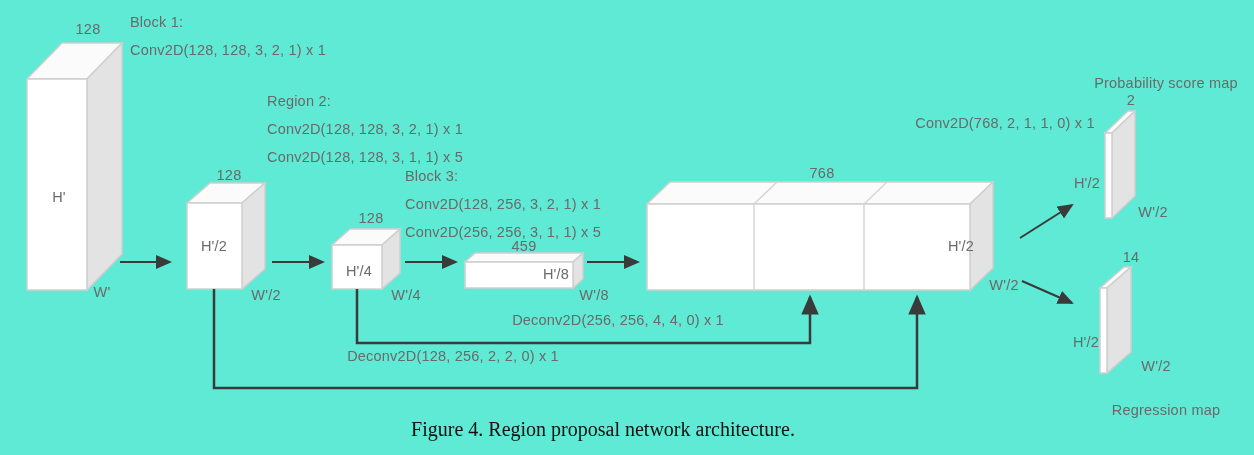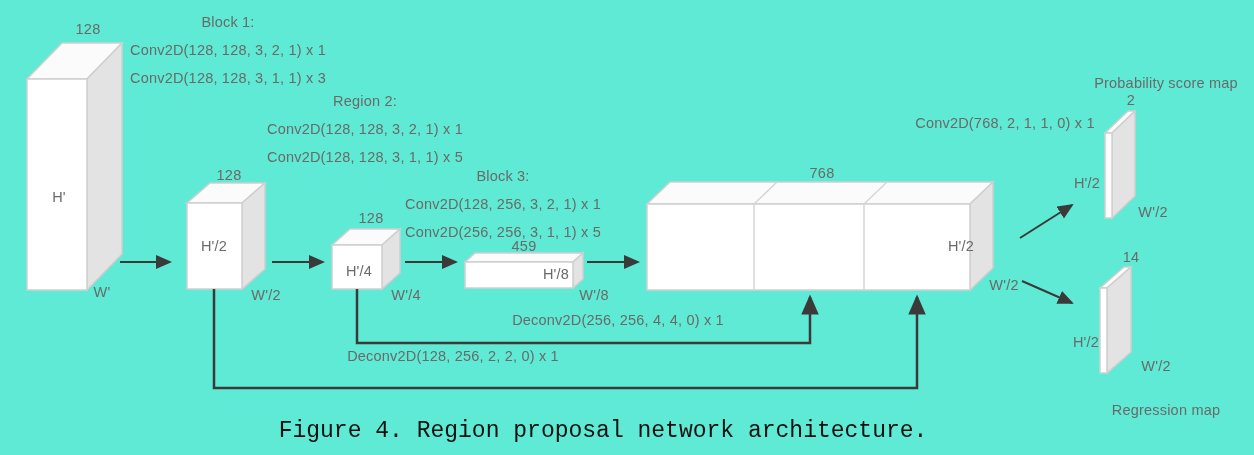--- a/index.html
+++ b/index.html
@@ -8,24 +8,24 @@
     font-family:"Liberation Sans", sans-serif;
     padding-left:44px;
   }
   .layer{position:absolute;left:0;top:0;}
   .lbl{
     position:absolute;color:#6a6a6a;font-size:14.5px;line-height:1.1;
     white-space:nowrap;letter-spacing:0.2px;
   }
   .ctr{transform:translateX(-50%);}
   .blocktext{position:absolute;color:#6a6a6a;font-size:14.5px;letter-spacing:0.2px;}
-  .blocktext span{display:block;line-height:28px;white-space:nowrap;text-align:center;}
+  .blocktext span{display:block;line-height:28px;white-space:nowrap;}
   .caption{
     position:absolute;transform:translateX(-50%);
-    font-family:Liberation Mono, monospace;font-size:23px;color:#111111;white-space:nowrap;
+    font-family:Liberation Serif, serif;font-size:20px;color:#111111;white-space:nowrap;
   }
   svg{display:block;}
 </style>
 </head>
 <body>
 
 <div class="stage">
 
   <svg class="layer" width="1254" height="455" viewBox="0 0 1254 455">
     <defs>
@@ -91,21 +91,20 @@
     <polyline points="214,289 214,388 917,388 917,297" fill="none" stroke="#3a3a3a" stroke-width="2.5" marker-end="url(#ah)"></polyline>
   </svg>
 
   <span class="lbl ctr" style="left:88px;top:22px">128</span>
   <span class="lbl ctr" style="left:59px;top:190px">H'</span>
   <span class="lbl ctr" style="left:102px;top:285px">W'</span>
 
   <div class="blocktext" style="left:130px;top:8px">
     <span>Block 1:</span>
     <span>Conv2D(128, 128, 3, 2, 1) x 1</span>
-    <span>Conv2D(128, 128, 3, 1, 1) x 3</span>
   </div>
 
   <div class="blocktext" style="left:267px;top:87px">
     <span>Region 2:</span>
     <span>Conv2D(128, 128, 3, 2, 1) x 1</span>
     <span>Conv2D(128, 128, 3, 1, 1) x 5</span>
   </div>
 
   <div class="blocktext" style="left:405px;top:162px">
     <span>Block 3:</span>

